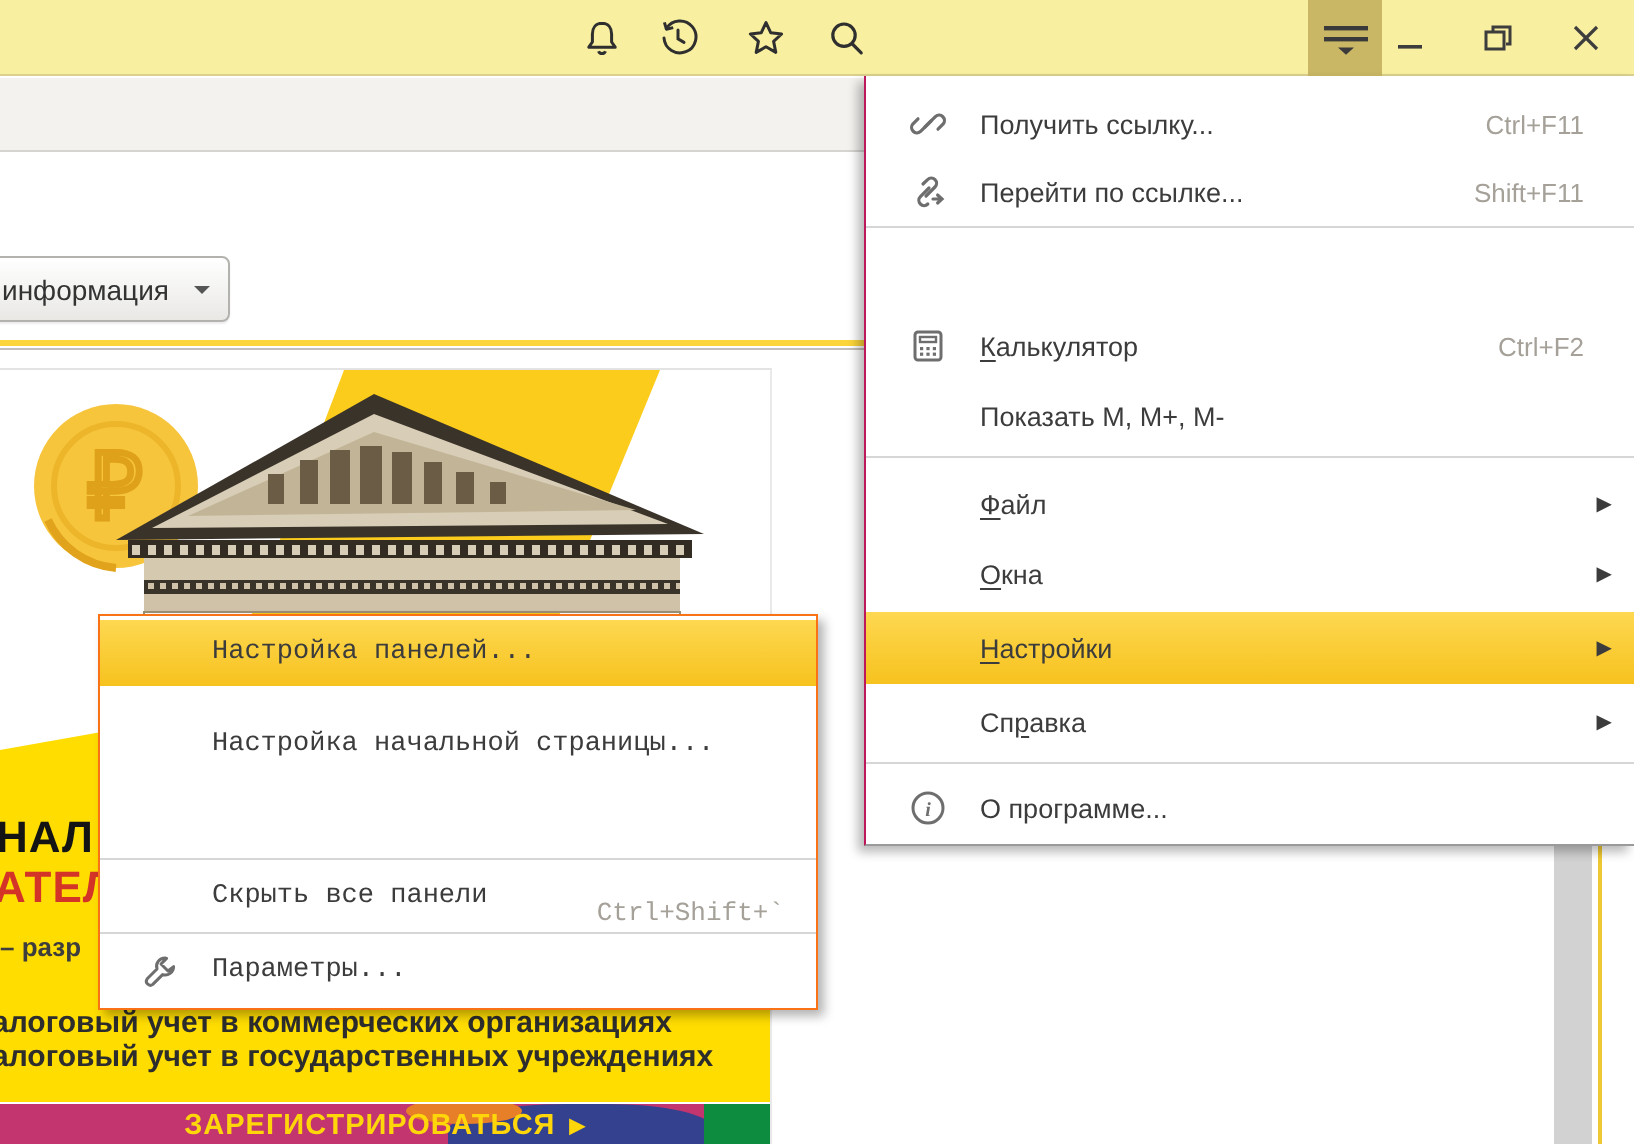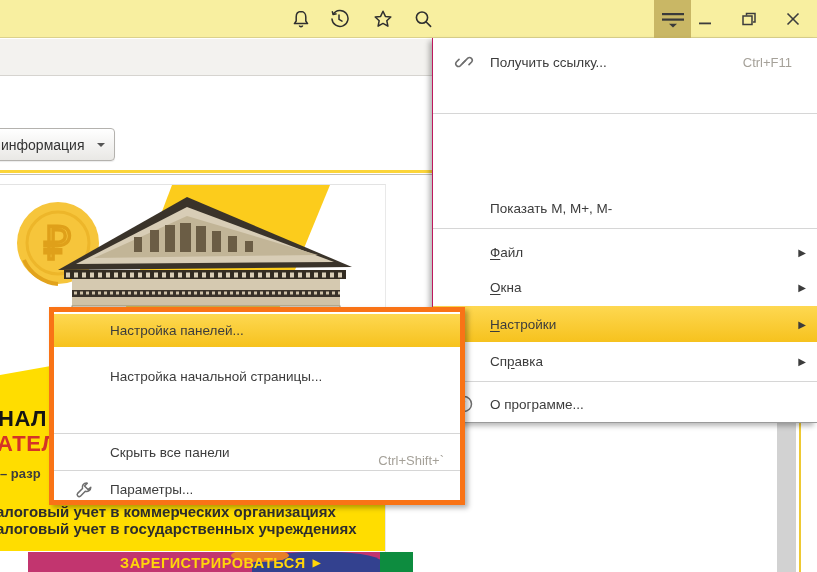--- a/index.html
+++ b/index.html
@@ -41,34 +41,34 @@
                  border-top:1px solid #e3e3e3; border-right:1px solid #e9e9e9; cursor:pointer; }
   .banner-img { position:absolute; left:0; top:0; width:385px; height:180px; }
   .banner-yellow { position:absolute; left:0; top:179px; width:385px; height:187px; background:#ffdd00; }
   .banner-yellow .wedge { position:absolute; left:0; top:0; width:0; height:0;
                           border-top:11px solid #fff; border-right:62px solid transparent; }
   .bn-h1 { position:absolute; left:-2px; top:42px; font-size:22px; font-weight:900; color:#141414; letter-spacing:.5px; }
   .bn-h2 { position:absolute; left:-3px; top:67px; font-size:22px; font-weight:900; color:#d43327; letter-spacing:.5px; }
   .bn-sub { position:absolute; left:0; top:102px; font-size:13px; font-weight:700; color:#3d3d3d; }
   .bn-b1 { position:absolute; left:-4px; top:139px; font-size:15px; font-weight:700; color:#2d2d2d; white-space:nowrap; }
   .bn-b2 { position:absolute; left:-4px; top:156px; font-size:15px; font-weight:700; color:#2d2d2d; white-space:nowrap; }
-  .banner-strip { position:absolute; left:0; top:367px; width:385px; height:21px; overflow:hidden; background:#c2356f;margin-left:28px; }
+  .banner-strip { position:absolute; left:0; top:367px; width:385px; height:21px; overflow:hidden; background:#c2356f; }
   .st-orange { position:absolute; left:203px; top:-3px; width:58px; height:13px; background:#e77f28; border-radius:50%; }
   .st-blue { position:absolute; left:224px; top:0; width:132px; height:30px; background:#33418f; border-radius:45% 40% 0 0; }
   .st-green { position:absolute; left:352px; top:0; width:33px; height:21px; background:#0d8c3f; }
   .st-cta { position:absolute; left:0; top:0; width:385px; height:21px; display:flex; align-items:center;
             justify-content:center; font-size:14.5px; font-weight:800; color:#ffd60a; letter-spacing:.5px; }
   .st-cta .arr { font-size:10px; margin-left:7px; }
 
   
   .main-menu { position:absolute; left:432px; top:38px; width:385px; height:385px; background:#fff;
                border-left:1px solid #be185d; border-bottom:1px solid #9a9a9a;
                box-shadow:-3px 3px 5px rgba(0,0,0,.28); }
-  .submenu { position:absolute; left:49px; top:307px; width:416px; height:198px; background:#fff;
-             border:5px solid #f97316; box-shadow:3px 3px 5px rgba(0,0,0,.3); }
+  .submenu { position:absolute; left:49px; top:307px; width:360px; height:198px; background:#fff;
+             border:1px solid #f97316; box-shadow:3px 3px 5px rgba(0,0,0,.3);font-family:Liberation Mono, monospace; }
   .mi { position:absolute; left:0; right:0; height:34px; display:flex; align-items:center;
         padding-left:21px; font-size:13.5px; color:#3c3c3c; cursor:pointer; white-space:nowrap; }
   .submenu .mi { padding-left:20px; }
   .mi.hl { background:linear-gradient(#fed851,#f6c21e); }
   .mi-ico { width:20px; height:20px; margin-right:16px; flex:0 0 20px; }
   .mi-ico svg { width:20px; height:20px; display:block; }
   .mi-short { margin-left:auto; padding-right:25px; color:#a5a199; font-size:13px; }
   .submenu .mi-short { padding-right:16px;margin-top:15px; }
   .mi-arrow { position:absolute; right:11px; font-size:10px; color:#3c3c3c; }
   .msep { position:absolute; left:0; right:0; height:1px; background:#d6d6d6; }
@@ -218,24 +218,53 @@
       <span class="mi-ico">
         <svg viewBox="0 0 20 20" fill="none" stroke="#6e6e6e" stroke-width="1.6" stroke-linecap="round">
           <path d="M8.5 11.5 L13.8 6.2 a2.7 2.7 0 0 1 3.8 3.8 L15 12.6"></path>
           <path d="M11.5 8.5 L6.2 13.8 a2.7 2.7 0 0 1 -3.8 -3.8 L5 7.4"></path>
         </svg>
       </span>
       <span><span></span><u></u><span>Получить ссылку...</span></span>
       <span class="mi-short">Ctrl+F11</span>
     </div>
 
+    <div class="mi" style="top:41px">
+      <span class="mi-ico">
+        <svg viewBox="0 0 20 20" fill="none" stroke="#6e6e6e" stroke-width="1.6" stroke-linecap="round">
+          <path d="M9 12 L13.5 7.5 a2.6 2.6 0 0 0 -3.7 -3.7 L7.5 6"></path>
+          <path d="M10.5 8 L6.2 12.3 a2.6 2.6 0 0 0 3.7 3.7"></path>
+          <path d="M12.5 13.5 L16.5 13.5 M14.8 11.5 L17 13.5 L14.8 15.5" fill="none"></path>
+        </svg>
+      </span>
+      <span><span></span><u></u><span>Перейти по ссылке...</span></span>
+      <span class="mi-short">Shift+F11</span>
+    </div>
 
     <div class="msep" style="top:75px"></div>
 
 
+    <div class="mi" style="top:118px">
+      <span class="mi-ico">
+        <svg viewBox="0 0 20 20">
+          <rect x="3.5" y="3" width="13" height="14" rx="1.5" fill="none" stroke="#6e6e6e" stroke-width="1.5"></rect>
+          <rect x="6" y="5.5" width="8" height="2.5" fill="none" stroke="#6e6e6e" stroke-width="1.2"></rect>
+          <g fill="#6e6e6e">
+            <rect x="6" y="10.5" width="1.6" height="1.6"></rect>
+              <rect x="9.2" y="10.5" width="1.6" height="1.6"></rect>
+              <rect x="12.4" y="10.5" width="1.6" height="1.6"></rect>
+            <rect x="6" y="13.3" width="1.6" height="1.6"></rect>
+              <rect x="9.2" y="13.3" width="1.6" height="1.6"></rect>
+              <rect x="12.4" y="13.3" width="1.6" height="1.6"></rect>
+          </g>
+        </svg>
+      </span>
+      <span><span></span><u>К</u><span>алькулятор</span></span>
+      <span class="mi-short">Ctrl+F2</span>
+    </div>
 
     <div class="mi" style="top:153px">
       <span class="mi-ico"></span>
       <span><span></span><u></u><span>Показать М, М+, М-</span></span>
     </div>
 
     <div class="msep" style="top:190px"></div>
 
     <div class="mi" style="top:197px">
       <span class="mi-ico"></span>

